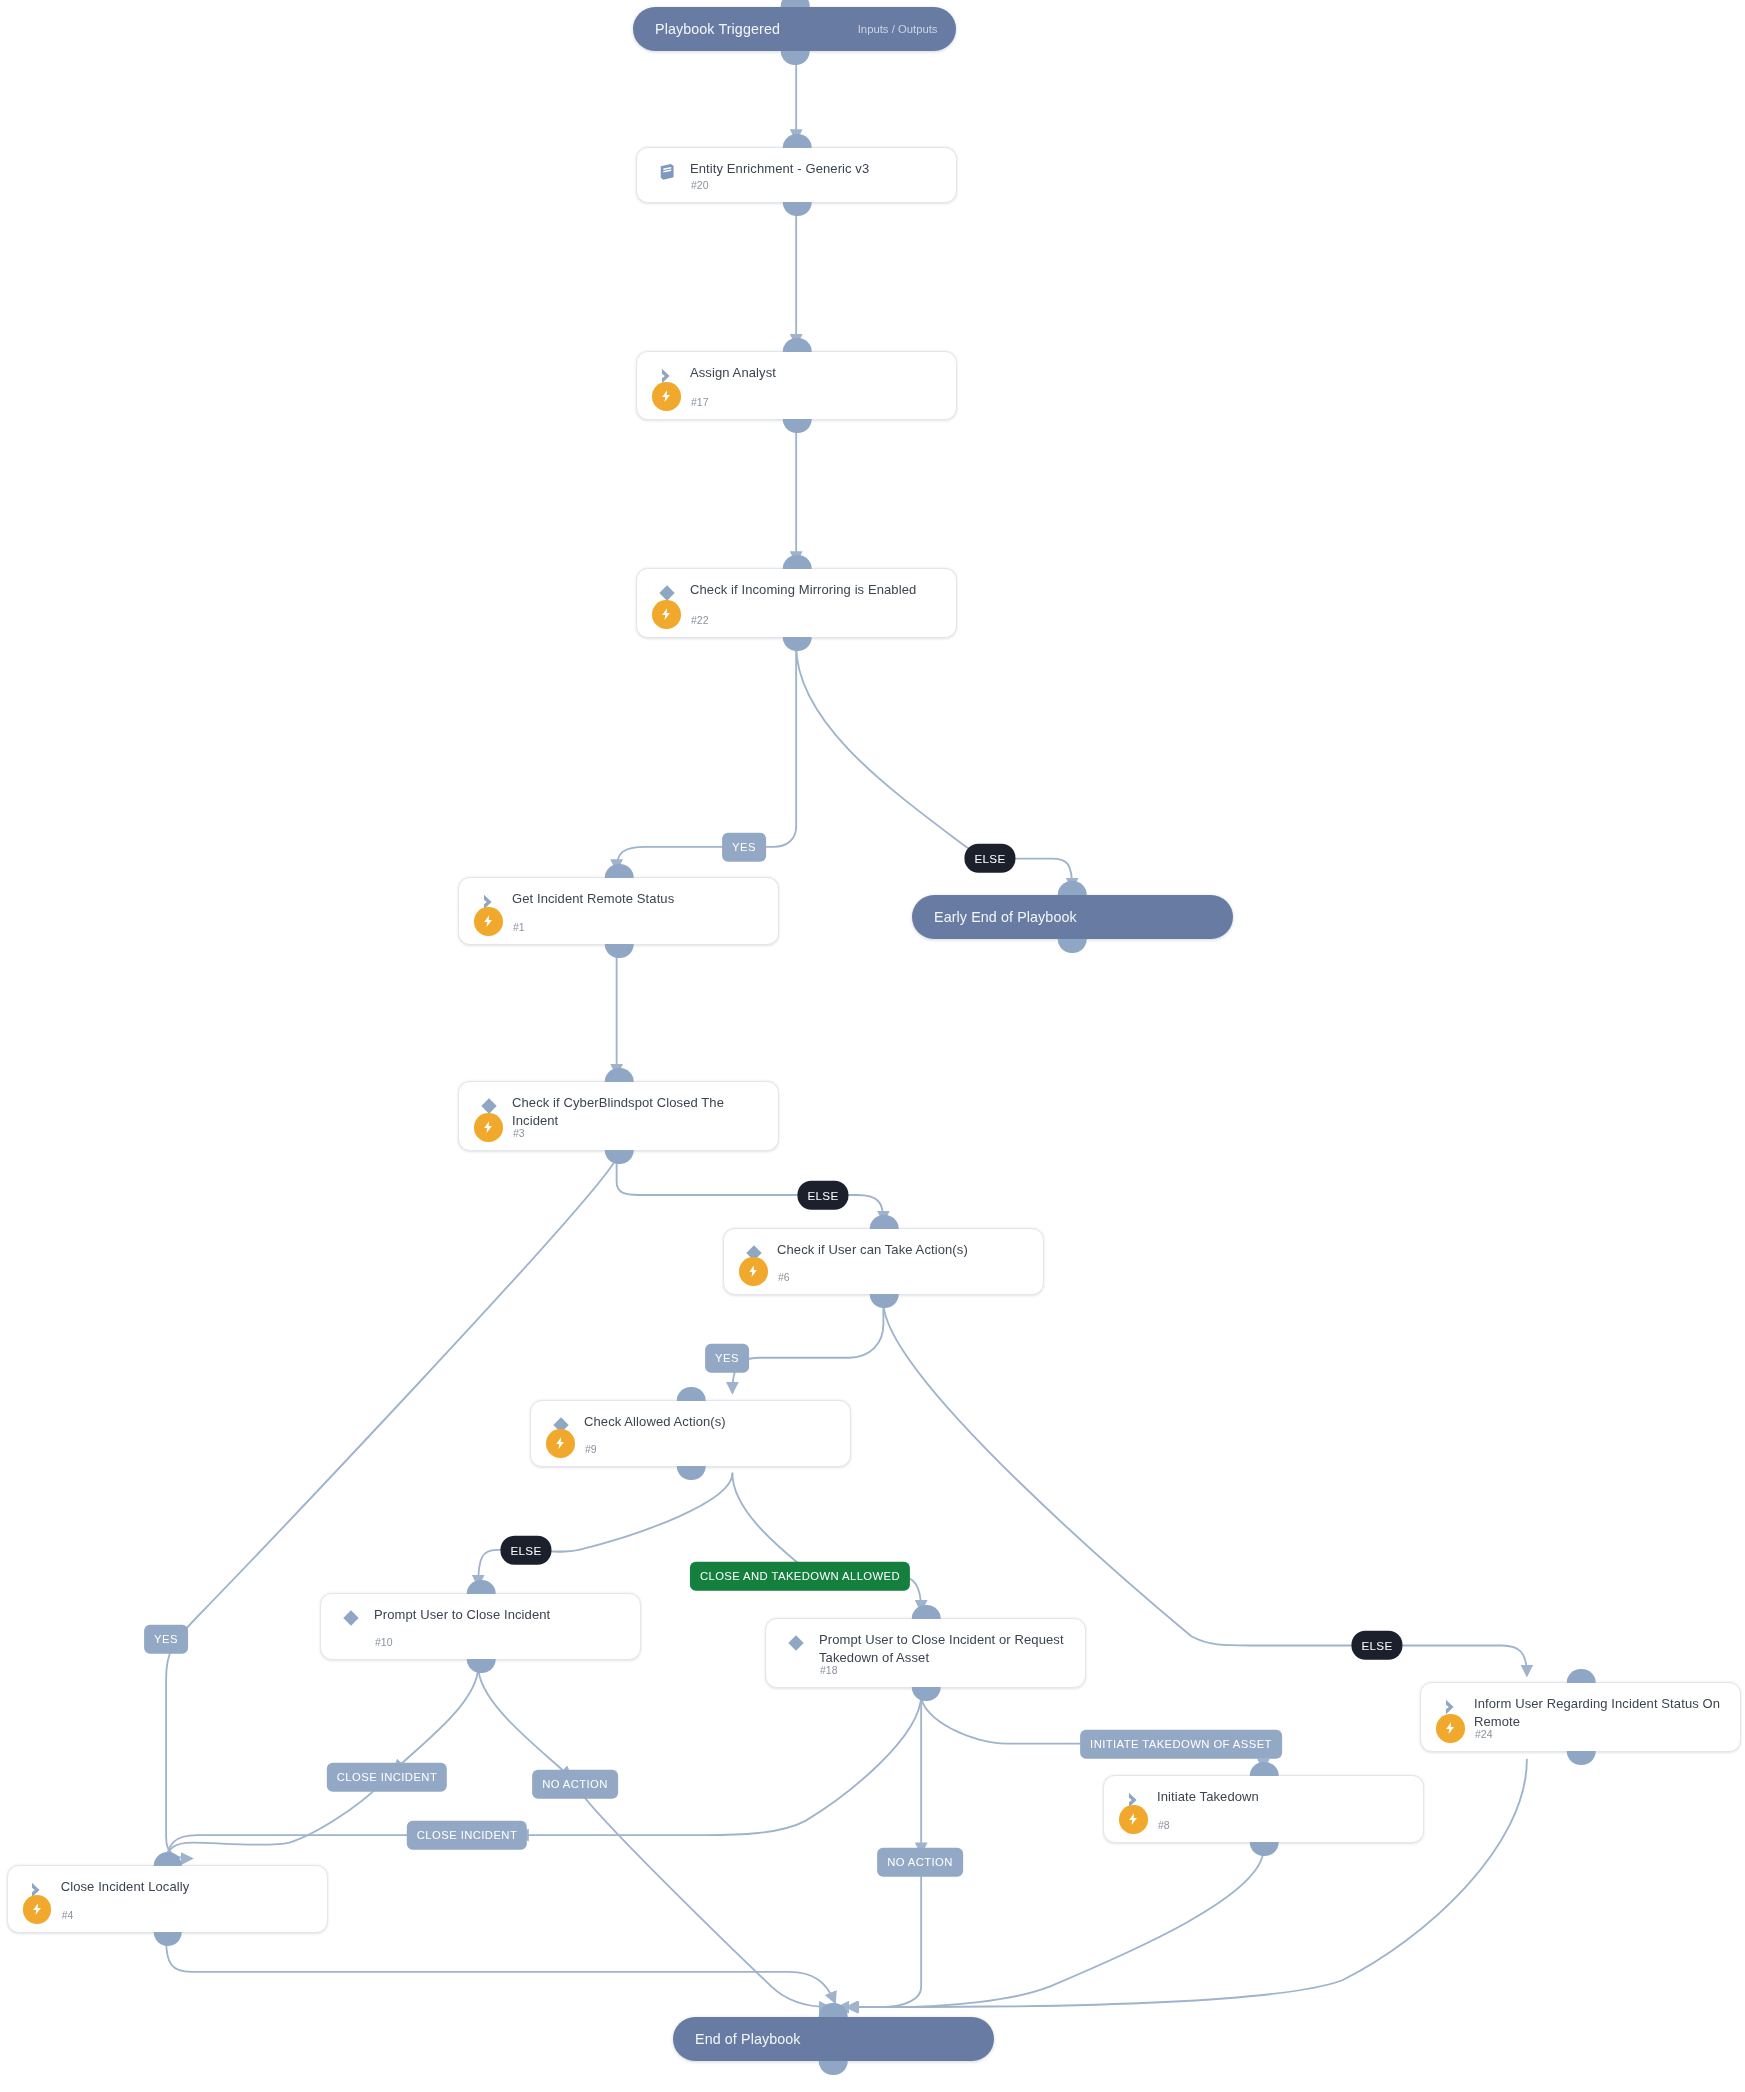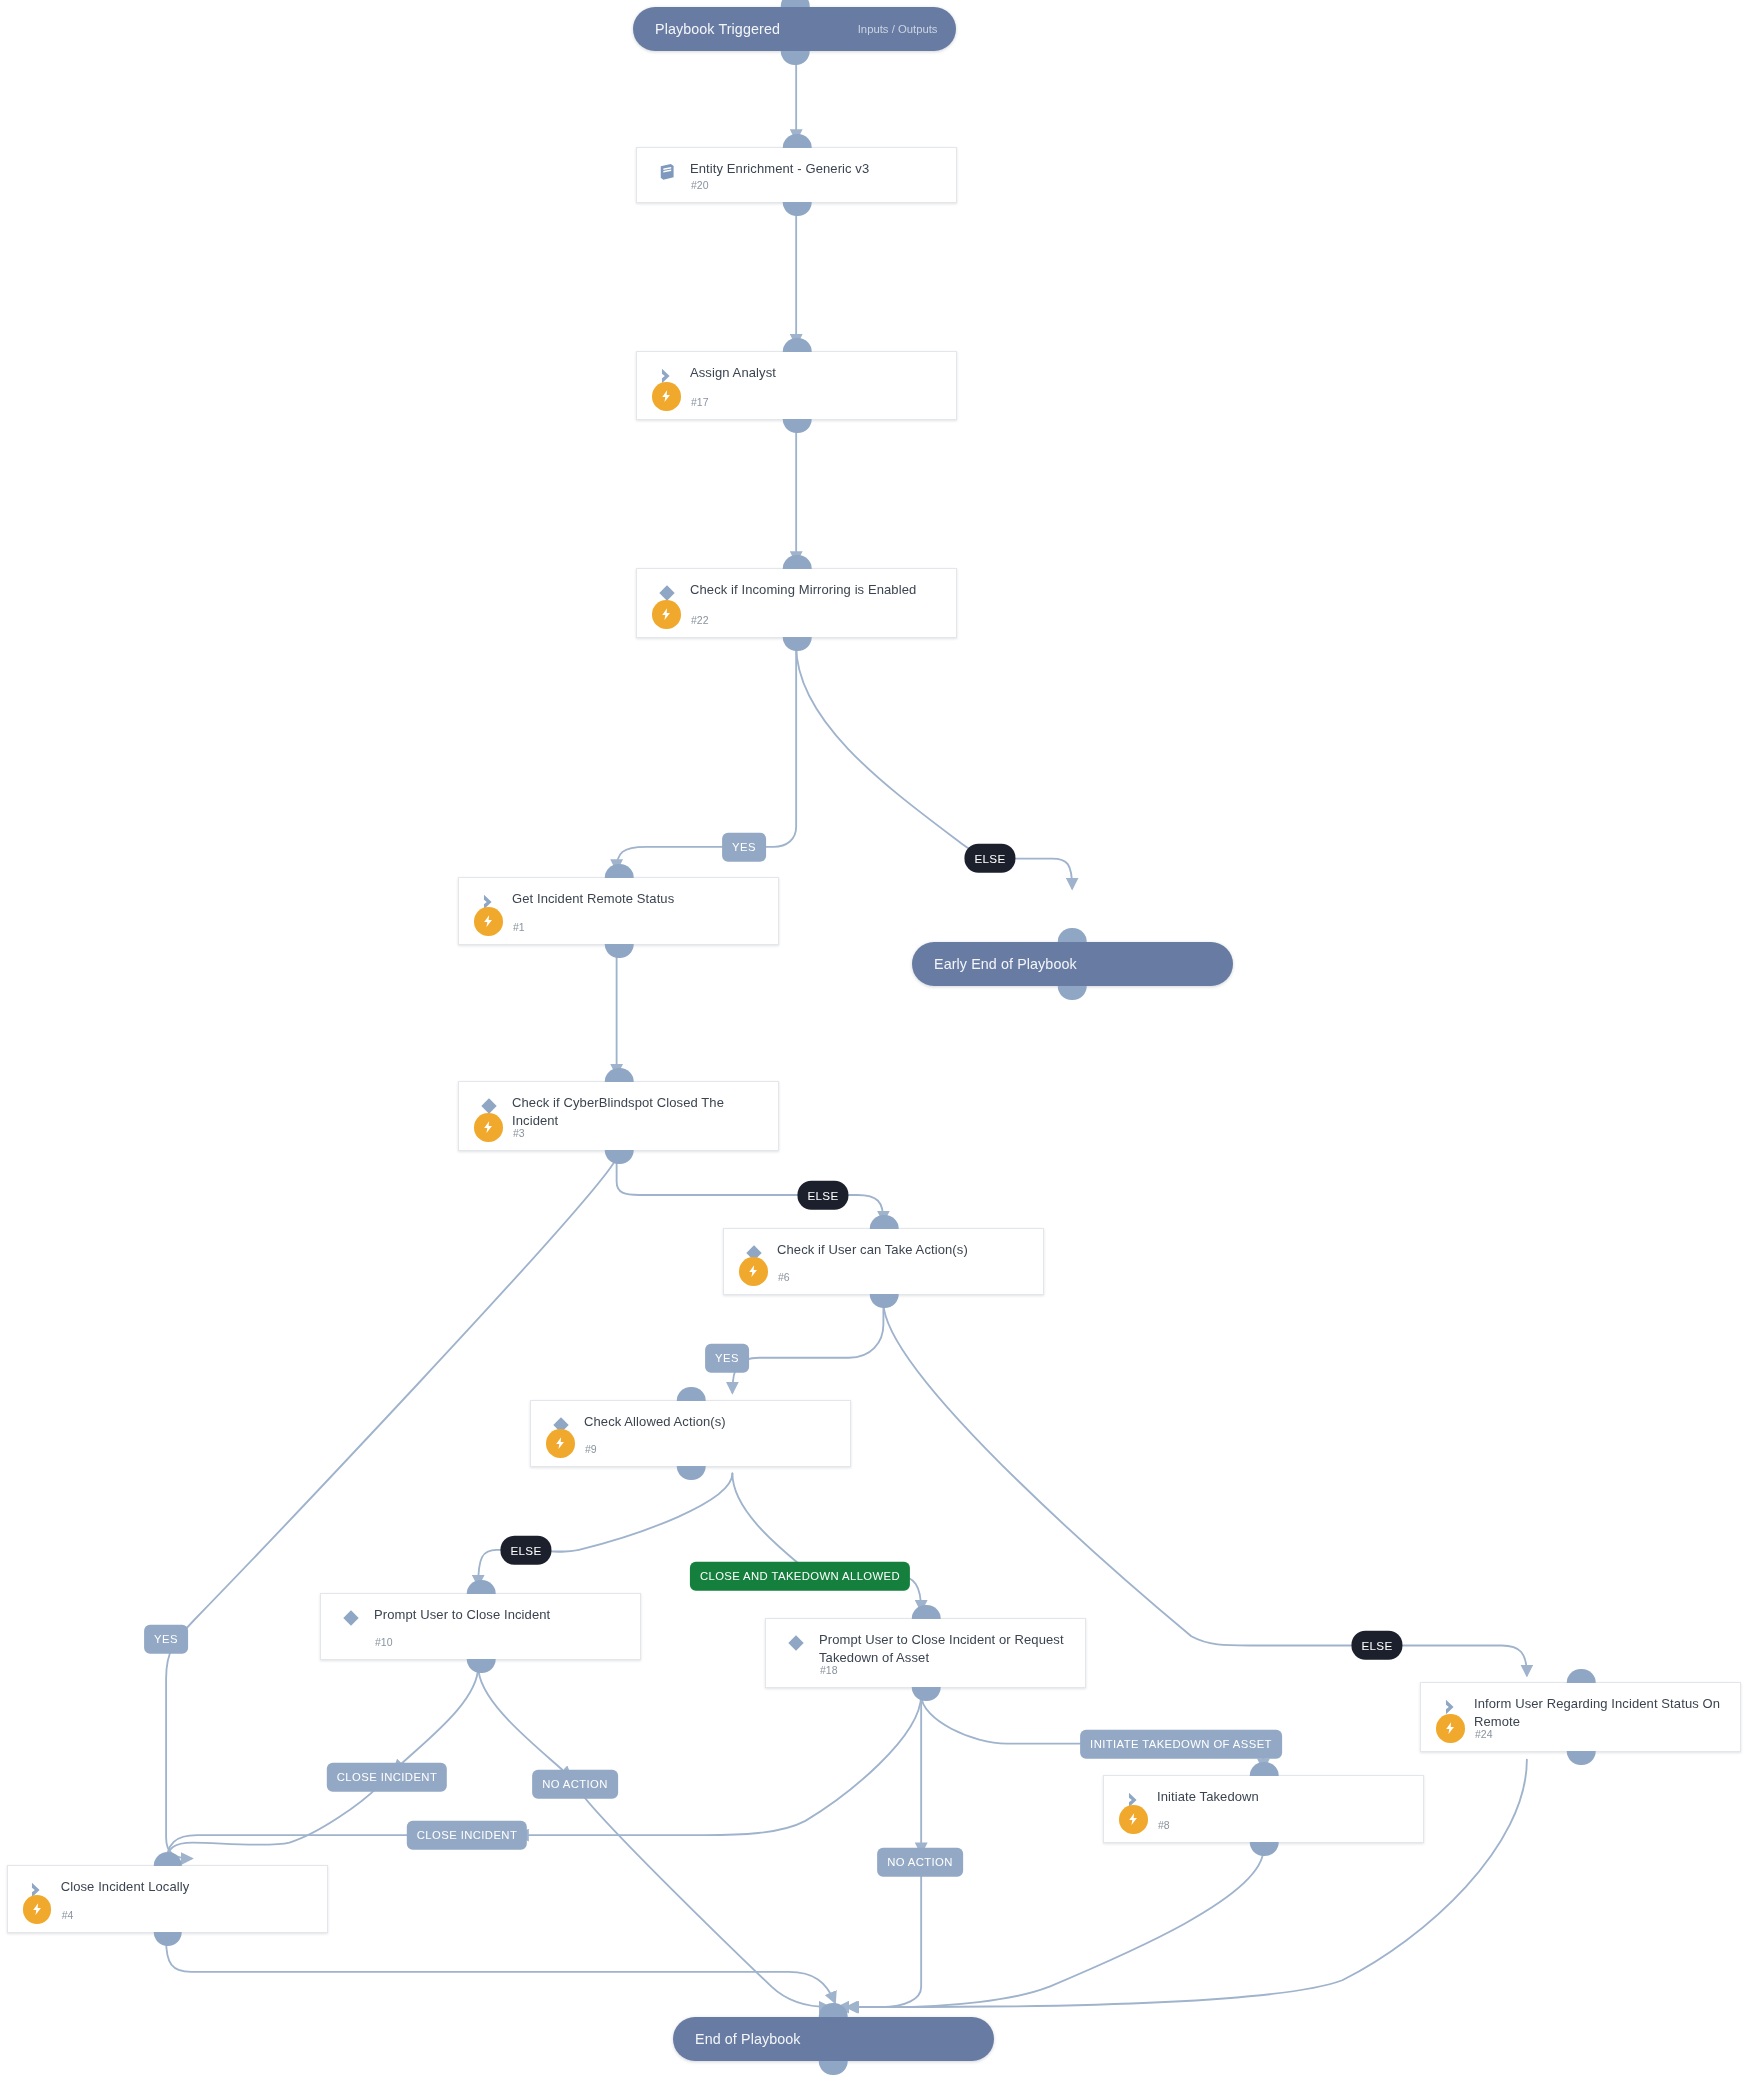--- a/index.html
+++ b/index.html
@@ -1,21 +1,21 @@
 <!DOCTYPE html>
 <html style="font-size:13.4px"><head>
 <meta charset="utf-8">
 <style>
   html,body{margin:0;padding:0;background:#ffffff;}
   body{width:1745px;height:2093px;font-family:"Liberation Sans",sans-serif;overflow:hidden;}
   #canvas{position:relative;width:1745px;height:2093px;background:#fff;}
   #edges{position:absolute;left:0;top:0;width:1745px;height:2093px;pointer-events:none;}
 
   
-  .node{position:absolute;background:#ffffff;border:0.8px solid #e3e6ea;border-radius:0;
+  .node{position:absolute;background:#ffffff;border:0.8px solid #e3e6ea;border-radius:12px;
         box-shadow:0 0.8px 2.5px rgba(20,30,50,.13);box-sizing:border-box;}
   .node .title{position:absolute;left:53px;top:11.7px;right:10px;font-size:13px;color:#3b4450;
         line-height:1.42;letter-spacing:0.1px;}
   .node .idnum{position:absolute;left:54px;bottom:11px;font-size:10.5px;color:#8a939e;}
 
   
   .g-ico{position:absolute;left:18.5px;top:13.4px;width:22px;height:22px;}
   .g-bolt{position:absolute;left:15px;bottom:8.4px;width:28.5px;height:28.5px;border-radius:50%;
         background:#f0a92c;display:flex;align-items:center;justify-content:center;}
   .g-bolt svg{width:14.3px;height:14.3px;display:block;}
@@ -81,21 +81,21 @@
       </g>
   </svg>
 
   <div id="nodes-layer">
       <div class="pill" style="left: 633px; top: 6.7px; width: 323px; height: 44px; background: rgb(103, 123, 163);">
         <span class="plabel">Playbook Triggered</span>
         <span class="pright">Inputs / Outputs</span>
         <div class="anch top" style="left: 162px; top: -14.3px; background: rgb(143, 167, 196);"></div>
         <div class="anch bot" style="left: 162px; bottom: -14.3px; background: rgb(143, 167, 196);"></div>
       </div>
-      <div class="pill" style="left: 912px; top: 942px; width: 321px; height: 44px; background: rgb(103, 123, 163);">
+      <div class="pill" style="left: 912px; top: 895px; width: 321px; height: 44px; background: rgb(103, 123, 163);">
         <span class="plabel">Early End of Playbook</span>
         <div class="anch top" style="left: 160px; top: -14.3px; background: rgb(143, 167, 196);"></div>
         <div class="anch bot" style="left: 160px; bottom: -14.3px; background: rgb(143, 167, 196);"></div>
       </div>
       <div class="pill" style="left: 673px; top: 2017px; width: 321px; height: 44px; background: rgb(103, 123, 163);">
         <span class="plabel">End of Playbook</span>
         <div class="anch top" style="left: 160px; top: -14.3px; background: rgb(143, 167, 196);"></div>
         <div class="anch bot" style="left: 160px; bottom: -14.3px; background: rgb(143, 167, 196);"></div>
       </div>
       <div class="node" style="left: 636px; top: 147px; width: 321px; height: 56px; border-color: rgb(227, 230, 234);">

